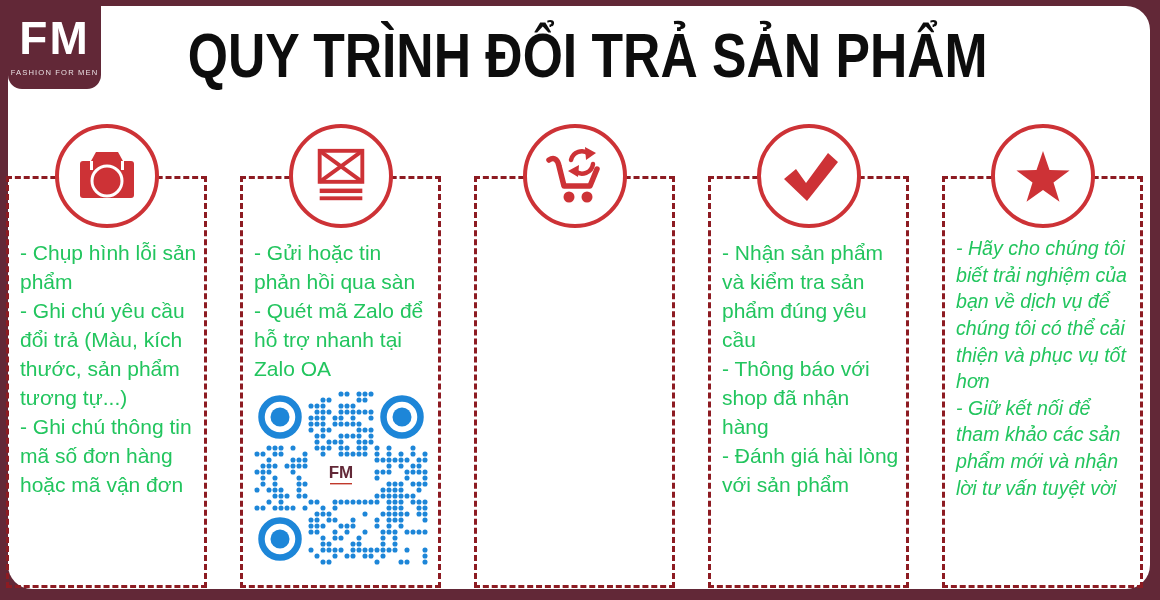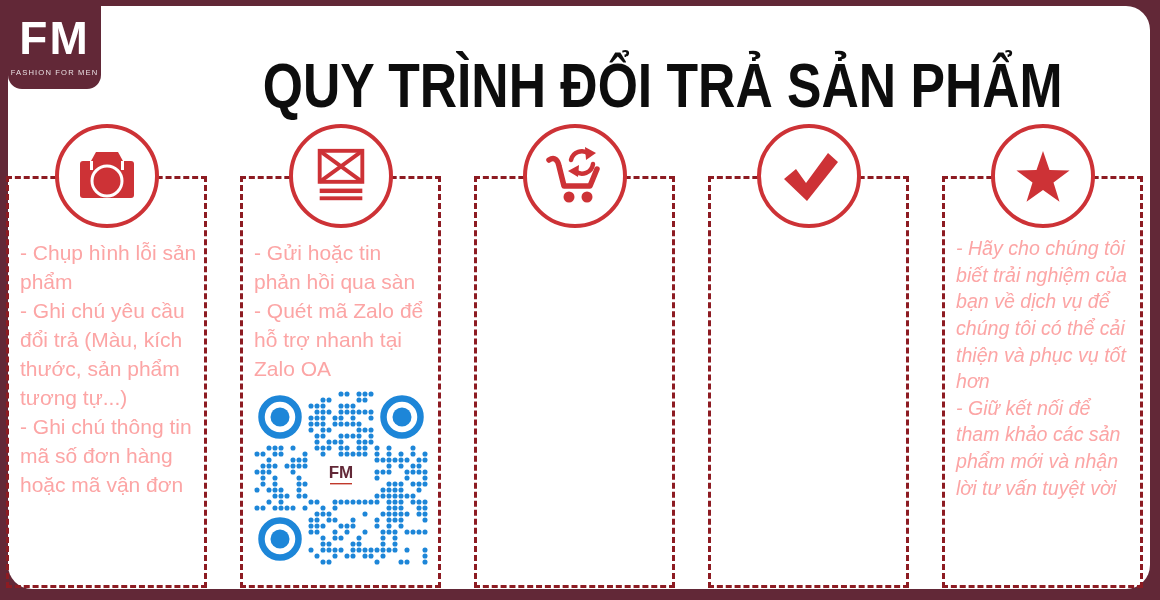--- a/index.html
+++ b/index.html
@@ -15,21 +15,21 @@
   
   .logo{
     position:absolute;left:8px;top:0;width:93px;height:89px;z-index:5;
     background:#622837;border-radius:0 0 14px 14px;
     display:flex;flex-direction:column;align-items:center;justify-content:center;
     color:#fff;
   }
   .logo .fm{font-size:46px;font-weight:bold;line-height:1;letter-spacing:2px;margin-top:2px;}
   .logo .tagline{font-size:7.6px;letter-spacing:1.15px;margin-top:7px;white-space:nowrap;color:#e9dfe2;text-align:right;}
   
-  .title-wrap{position:absolute;left:100px;right:10px;top:24px;text-align:right;z-index:2;margin-top:30px;}
+  .title-wrap{position:absolute;left:100px;right:10px;top:24px;text-align:left;z-index:2;}
   .title{
     display:inline-block;font-size:63px;font-weight:800;color:#0d0d0d;line-height:1;
     letter-spacing:0px;transform:scaleX(.82);transform-origin:center;white-space:nowrap;
   }
   
   .steps{
     position:absolute;left:6px;right:17px;top:176px;bottom:12px;
     display:flex;gap:33px;z-index:1;
   }
   .step-box{
@@ -37,21 +37,21 @@
   }
   .icon-circle{
     position:absolute;top:-55px;left:50%;transform:translateX(-50%);
     width:96px;height:96px;border-radius:50%;
     background:#ffffff;border:4px solid #cd3236;
     display:flex;align-items:center;justify-content:center;
   }
   .icon-circle svg{display:block;}
   .step-text{
     padding:60px 7px 0 11px;
-    font-size:21px;line-height:1.38;color:#fca5a5;white-space:pre-line;
+    font-size:21px;line-height:1.38;color:#22c55e;white-space:pre-line;
   }
   .step-text.small{font-size:19.6px;line-height:1.36;padding-top:56px;font-style:italic;}
   .qr-wrap{
     margin:8px auto 0 auto;width:178px;height:172px;
     display:flex;align-items:center;justify-content:center;
   }
   .qr-wrap svg{display:block;}
 </style>
 </head>
 <body>
@@ -403,20 +403,23 @@
       </svg>
     </div>
   </div>
 
   <div class="step-box">
     <div class="icon-circle">
       <svg width="66" height="62" viewBox="0 0 66 62">
         <path d="M8 34 L20 24 L30 38 L52 8 L62 17 L31 56 Z" fill="#cd3236"></path>
       </svg>
     </div>
+    <div class="step-text">- Nhận sản phẩm và kiểm tra sản phẩm đúng yêu cầu
+- Thông báo với shop đã nhận hàng
+- Đánh giá hài lòng với sản phẩm</div>
   </div>
 
   <div class="step-box">
     <div class="icon-circle">
       <svg width="66" height="64" viewBox="0 0 64 64">
         <polygon fill="#cd3236" points="32,7 38.5,26.1 58.6,26.4 42.5,38.4 48.5,57.7 32,46 15.5,57.7 21.5,38.4 5.4,26.4 25.5,26.1"></polygon>
       </svg>
     </div>
     <div class="step-text small">- Hãy cho chúng tôi biết trải nghiệm của bạn về dịch vụ để chúng tôi có thể cải thiện và phục vụ tốt hơn
 - Giữ kết nối để tham khảo các sản phẩm mới và nhận lời tư vấn tuyệt vời</div>

